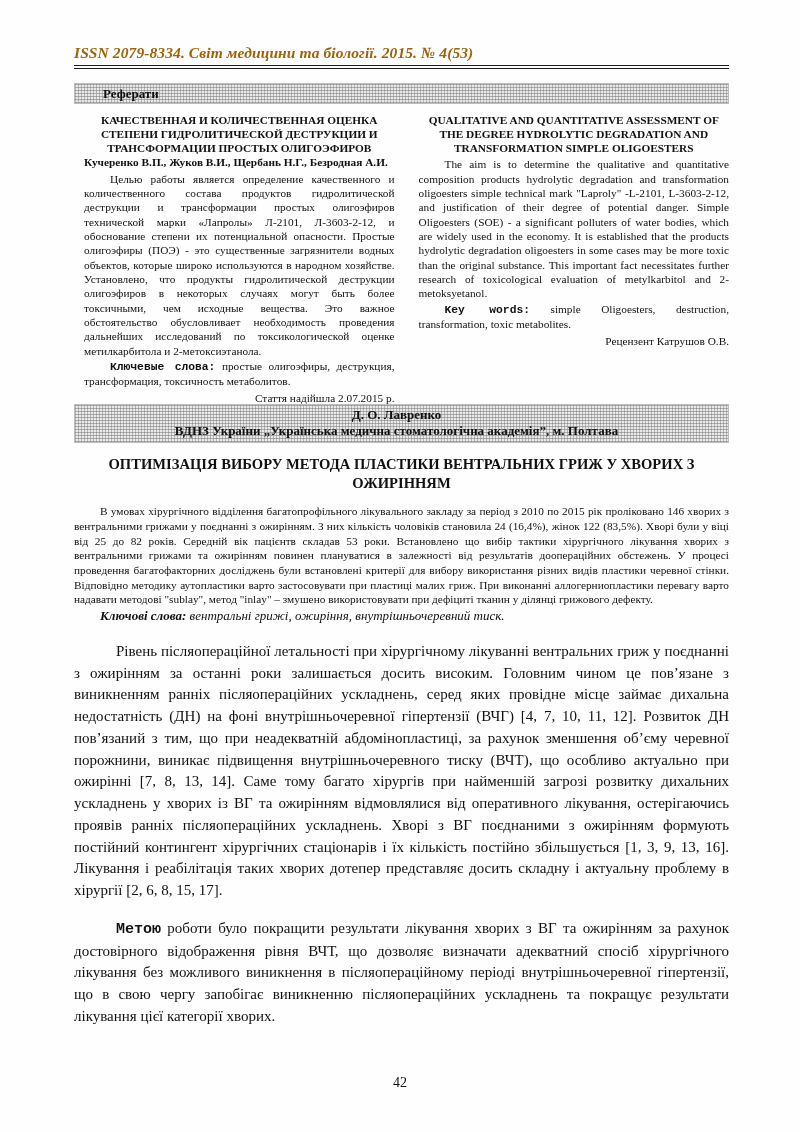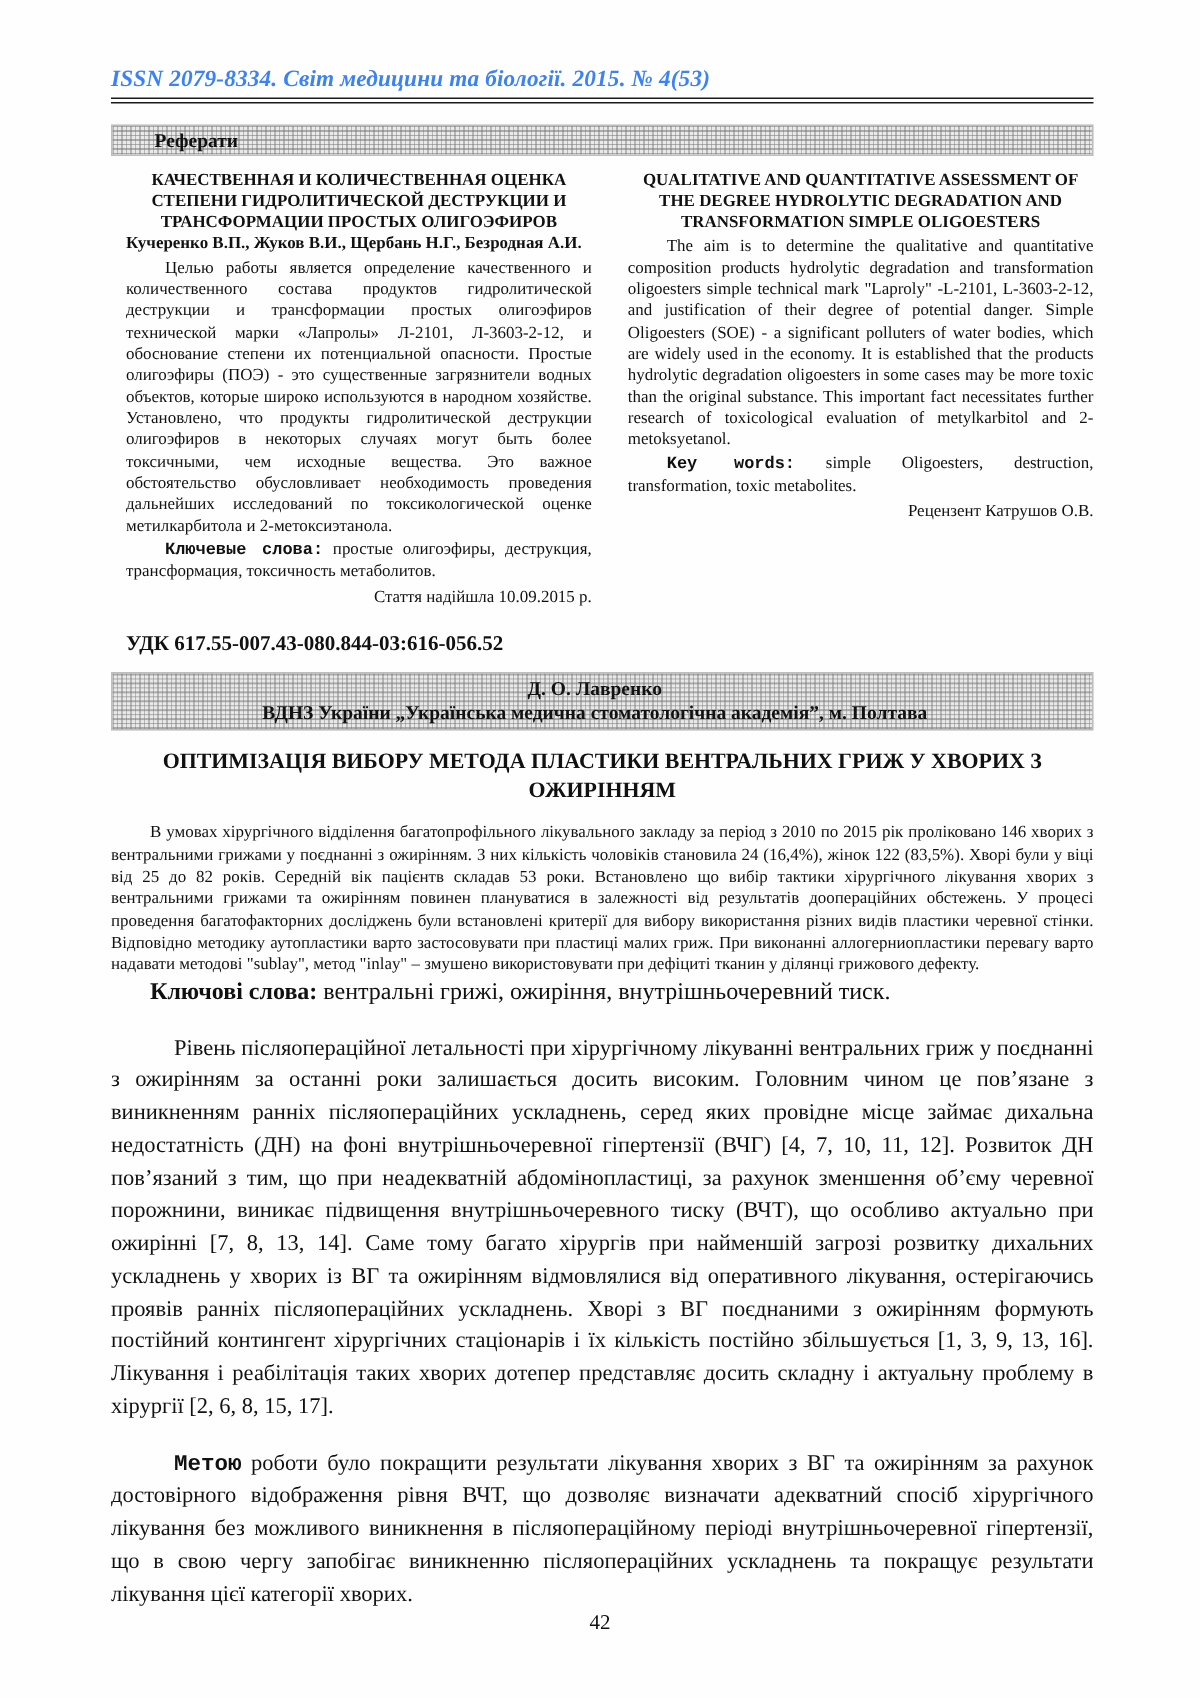--- a/index.html
+++ b/index.html
@@ -24,21 +24,21 @@
     width: 655px;
   }
 
   
   .running-head {
     font-family: "Liberation Serif", serif;
     font-style: italic;
     font-weight: bold;
     font-size: 15.5px;
     letter-spacing: 0.1px;
-    color: #3b82f6;
+    color: #a16207;
     padding-bottom: 3px;
   }
   .rule-double {
     border-top: 1.6px solid #1a1a1a;
     border-bottom: 0.9px solid #1a1a1a;
     height: 2.4px;
     margin-bottom: 14px;
   }
 
   
@@ -151,25 +151,26 @@
   }
 
   
   .small-abs {
     font-size: 11.3px;
     line-height: 1.3;
     text-align: justify;
     text-indent: 26px;
   }
   .small-abs-kw {
-    font-size: 16px;
+    font-size: 13px;
     line-height: 1.3;
     text-align: justify;
     text-indent: 26px;
     margin-top: 1px;
+    font-style: italic;
   }
   .small-abs-kw b { font-weight: bold; }
 
   
   .body-para {
     font-size: 15px;
     line-height: 1.45;
     text-align: justify;
     text-indent: 42px;
     margin-top: 16px;
@@ -198,33 +199,32 @@
 
     <div class="banner banner-referaty">Реферати</div>
 
     <div class="abs-cols">
 
       <div class="abs-col">
         <div class="abs-title">КАЧЕСТВЕННАЯ И КОЛИЧЕСТВЕННАЯ ОЦЕНКА СТЕПЕНИ ГИДРОЛИТИЧЕСКОЙ ДЕСТРУКЦИИ И ТРАНСФОРМАЦИИ ПРОСТЫХ ОЛИГОЭФИРОВ</div>
         <div class="abs-authors">Кучеренко В.П., Жуков В.И., Щербань Н.Г., Безродная А.И.</div>
         <div class="abs-body">Целью работы является определение качественного и количественного состава продуктов гидролитической деструкции и трансформации простых олигоэфиров технической марки «Лапролы» Л-2101, Л-3603-2-12, и обоснование степени их потенциальной опасности. Простые олигоэфиры (ПОЭ) - это существенные загрязнители водных объектов, которые широко используются в народном хозяйстве. Установлено, что продукты гидролитической деструкции олигоэфиров в некоторых случаях могут быть более токсичными, чем исходные вещества. Это важное обстоятельство обусловливает необходимость проведения дальнейших исследований по токсикологической оценке метилкарбитола и 2-метоксиэтанола.</div>
         <div class="abs-kw"><b>Ключевые слова:</b><span> простые олигоэфиры, деструкция, трансформация, токсичность метаболитов.</span></div>
-        <div class="abs-foot">Стаття надійшла 10.09.2015 р.</div>
+        <div class="abs-foot">Стаття надійшла 2.07.2015 р.</div>
       </div>
 
       <div class="abs-col">
         <div class="abs-title">QUALITATIVE AND QUANTITATIVE ASSESSMENT OF THE DEGREE HYDROLYTIC DEGRADATION AND TRANSFORMATION SIMPLE OLIGOESTERS</div>
         <div class="abs-body">The aim is to determine the qualitative and quantitative composition products hydrolytic degradation and transformation oligoesters simple technical mark "Laproly" -L-2101, L-3603-2-12, and justification of their degree of potential danger. Simple Oligoesters (SOE) - a significant polluters of water bodies, which are widely used in the economy. It is established that the products hydrolytic degradation oligoesters in some cases may be more toxic than the original substance. This important fact necessitates further research of toxicological evaluation of metylkarbitol and 2-metoksyetanol.</div>
         <div class="abs-kw"><b>Key words:</b><span> simple Oligoesters, destruction, transformation, toxic metabolites.</span></div>
         <div class="abs-foot">Рецензент Катрушов О.В.</div>
       </div>
 
     </div>
 
-    <div class="udc">УДК 617.55-007.43-080.844-03:616-056.52</div>
 
     <div class="banner banner-author">
       <div class="line1">Д. О. Лавренко</div>
       <div class="line2">ВДНЗ України „Українська медична стоматологічна академія”, м. Полтава</div>
     </div>
 
     <div class="article-title">ОПТИМІЗАЦІЯ ВИБОРУ МЕТОДА ПЛАСТИКИ ВЕНТРАЛЬНИХ ГРИЖ У ХВОРИХ З ОЖИРІННЯМ</div>
 
     <div class="small-abs">В умовах хірургічного відділення багатопрофільного  лікувального закладу за період з 2010 по 2015 рік проліковано 146 хворих з вентральними грижами у поєднанні з ожирінням. З них кількість чоловіків становила 24 (16,4%), жінок 122 (83,5%). Хворі були у віці від 25 до 82 років. Середній вік пацієнтв складав 53 роки. Встановлено що вибір тактики хірургічного лікування хворих з вентральними грижами та ожирінням повинен плануватися в залежності від результатів доопераційних обстежень. У процесі проведення багатофакторних досліджень були встановлені критерії для вибору використання різних видів пластики черевної стінки. Відповідно методику аутопластики варто застосовувати при пластиці малих гриж. При виконанні аллогерниопластики перевагу варто надавати методові "sublay", метод "inlay" – змушено використовувати при дефіциті тканин у ділянці грижового дефекту.</div>
     <div class="small-abs-kw"><b>Ключові слова:</b><span> вентральні грижі, ожиріння, внутрішньочеревний тиск.</span></div>

